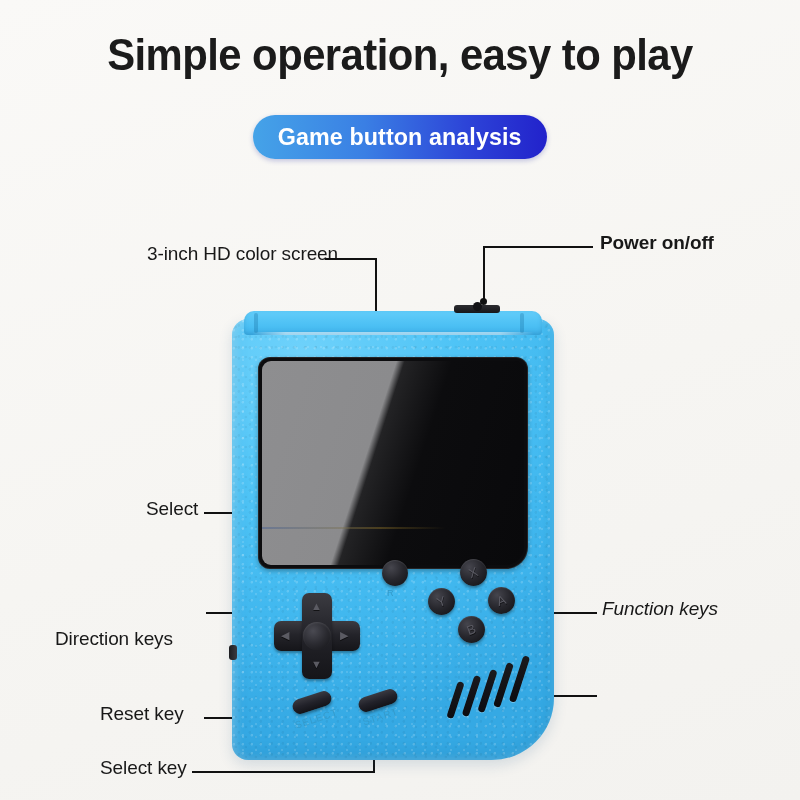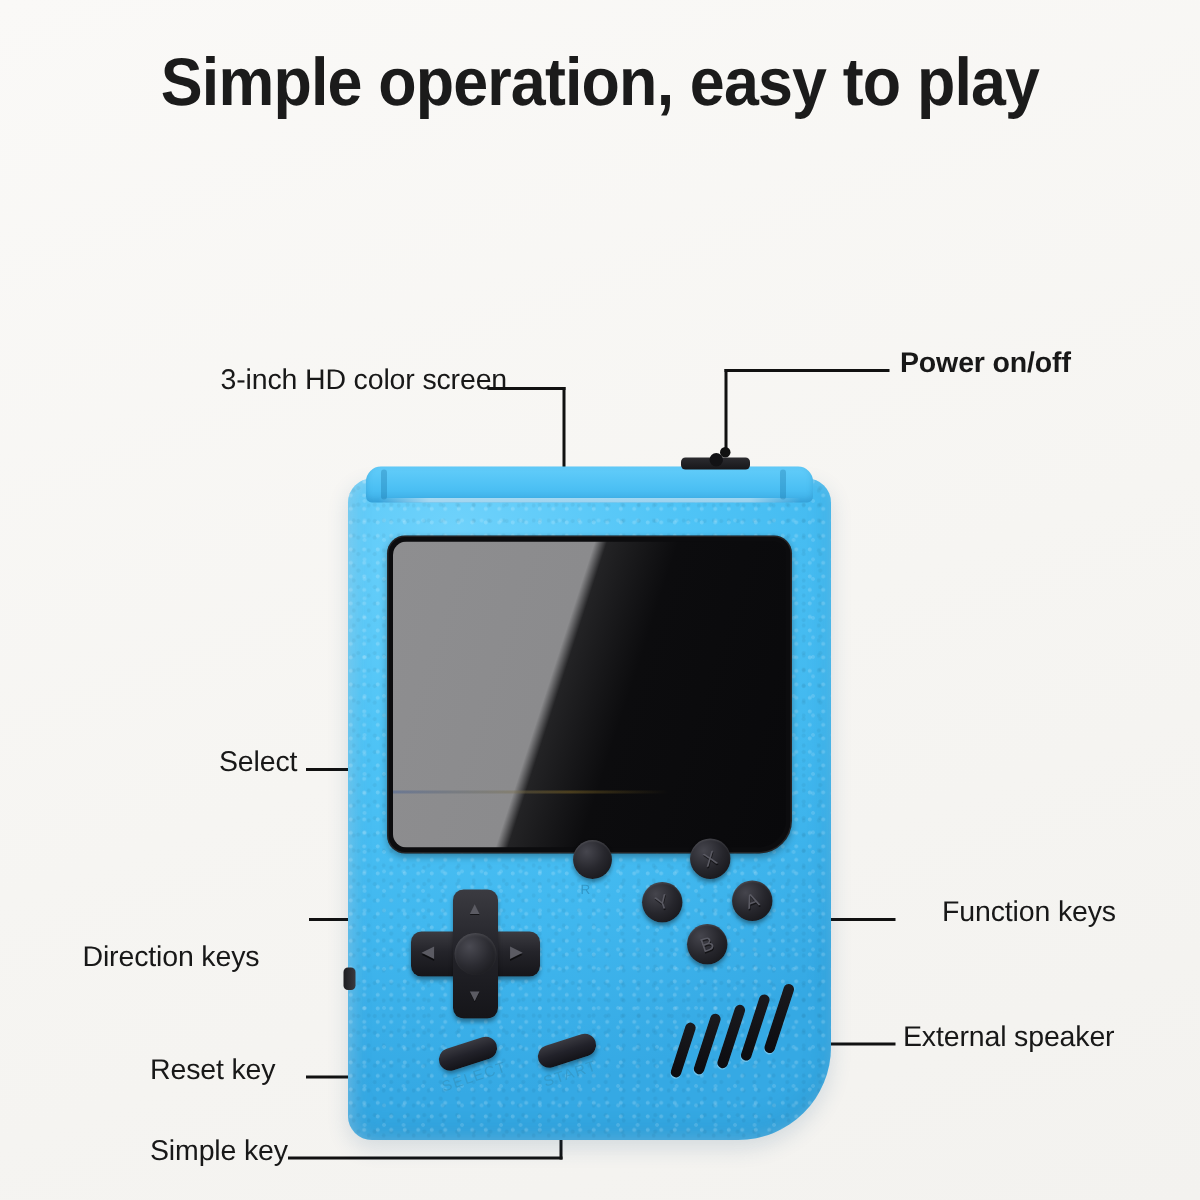--- a/index.html
+++ b/index.html
@@ -352,48 +352,50 @@
     background: #111;
   }
 </style>
 </head>
 <body>
 
 <div id="stage">
 
   <div class="headline">Simple operation, easy to play</div>
 
+  <div class="badge">
+    <span class="badge-text">Game button analysis</span>
+  </div>
 
   <div class="callout" style="left:115px; top:243px;margin-left:32px;">3-inch HD color screen</div>
   <div class="leader leader-h" style="left:325px; top:258px; width:52px;"></div>
   <div class="leader leader-v" style="left:375px; top:258px; height:97px;"></div>
 
   <div class="callout" style="left:600px; top:232px;font-weight:bold;">Power on/off</div>
   <div class="leader leader-h" style="left:483px; top:246px; width:110px;"></div>
   <div class="leader leader-v" style="left:483px; top:246px; height:56px;"></div>
   <div class="dot" style="left:480px; top:298px;"></div>
 
   <div class="callout" style="left:146px; top:498px;">Select</div>
   <div class="leader leader-h" style="left:204px; top:512px; width:185px;"></div>
   <div class="leader leader-v" style="left:387px; top:512px; height:50px;"></div>
   <div class="dot" style="left:385px; top:509px;"></div>
 
   <div class="callout" style="left:55px; top:628px;">Direction keys</div>
   <div class="leader leader-h" style="left:206px; top:612px; width:68px;"></div>
 
-  <div class="callout" style="left:628px; top:598px;">Function keys</div>
+  <div class="callout" style="left:602px; top:598px;font-style:italic;">Function keys</div>
   <div class="leader leader-h" style="left:527px; top:612px; width:70px;"></div>
 
-  <div class="callout" style="left:602px; top:681px;">External speaker</div>
   <div class="leader leader-h" style="left:535px; top:695px; width:62px;"></div>
 
   <div class="callout" style="left:100px; top:703px;">Reset key</div>
   <div class="leader leader-h" style="left:204px; top:717px; width:110px;"></div>
 
-  <div class="callout" style="left:100px; top:757px;">Simple key</div>
+  <div class="callout" style="left:100px; top:757px;">Select key</div>
   <div class="leader leader-h" style="left:192px; top:771px; width:183px;"></div>
   <div class="leader leader-v" style="left:373px; top:712px; height:61px;"></div>
 
   <div class="console">
 
     <div class="body-shell"></div>
     <div class="top-ridge"></div>
     <div class="ridge-seam"></div>
     <div class="ridge-notch-l"></div>
     <div class="ridge-notch-r"></div>

